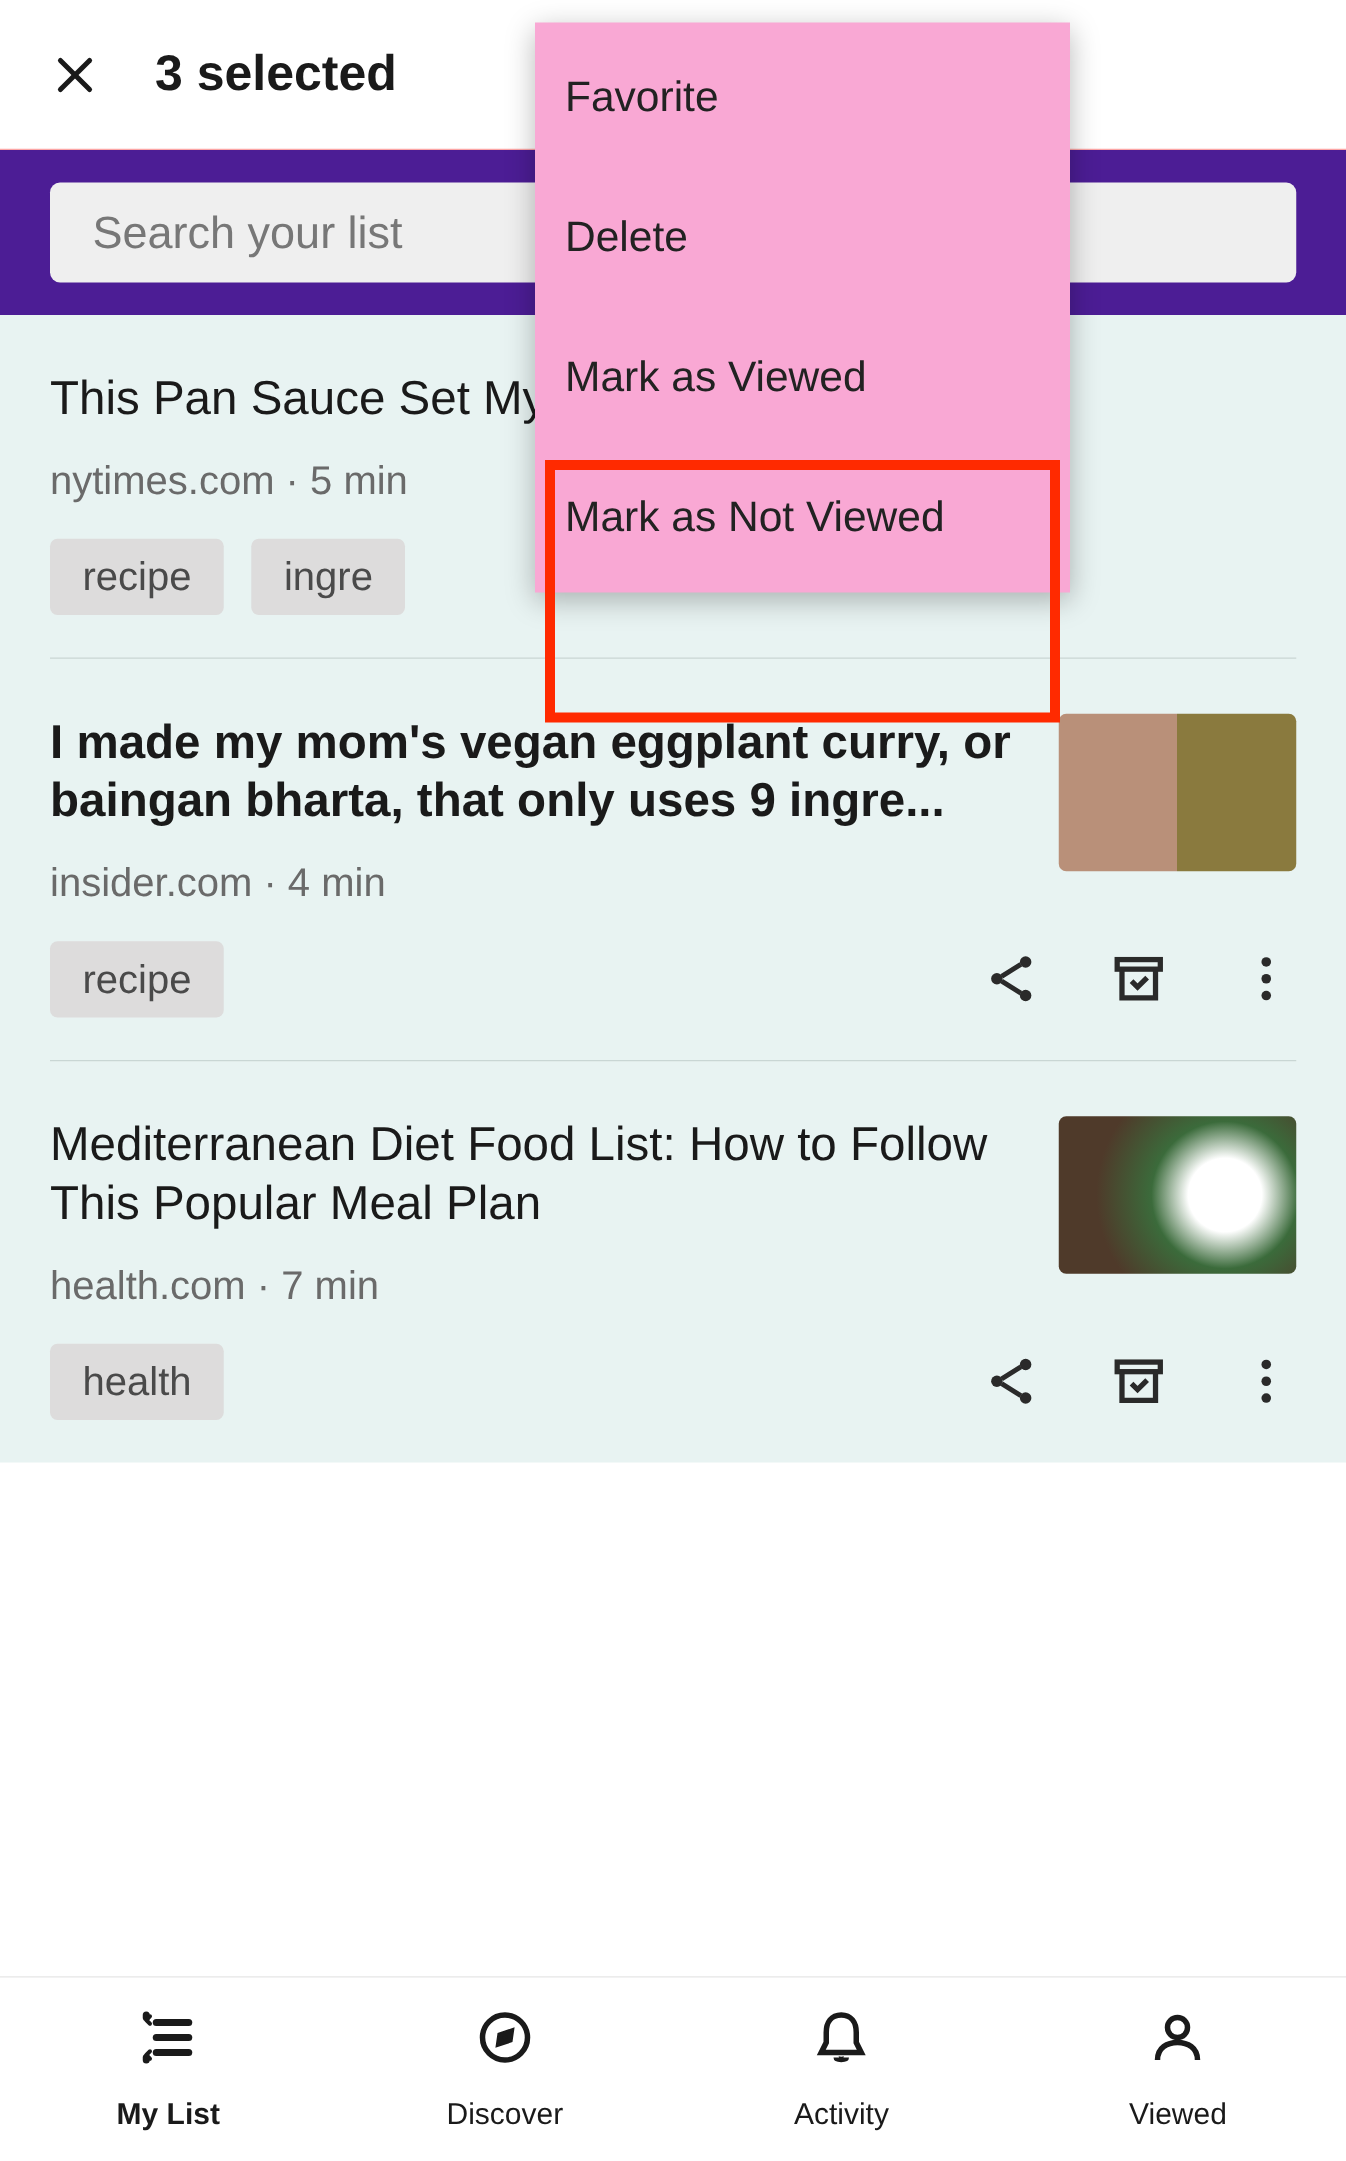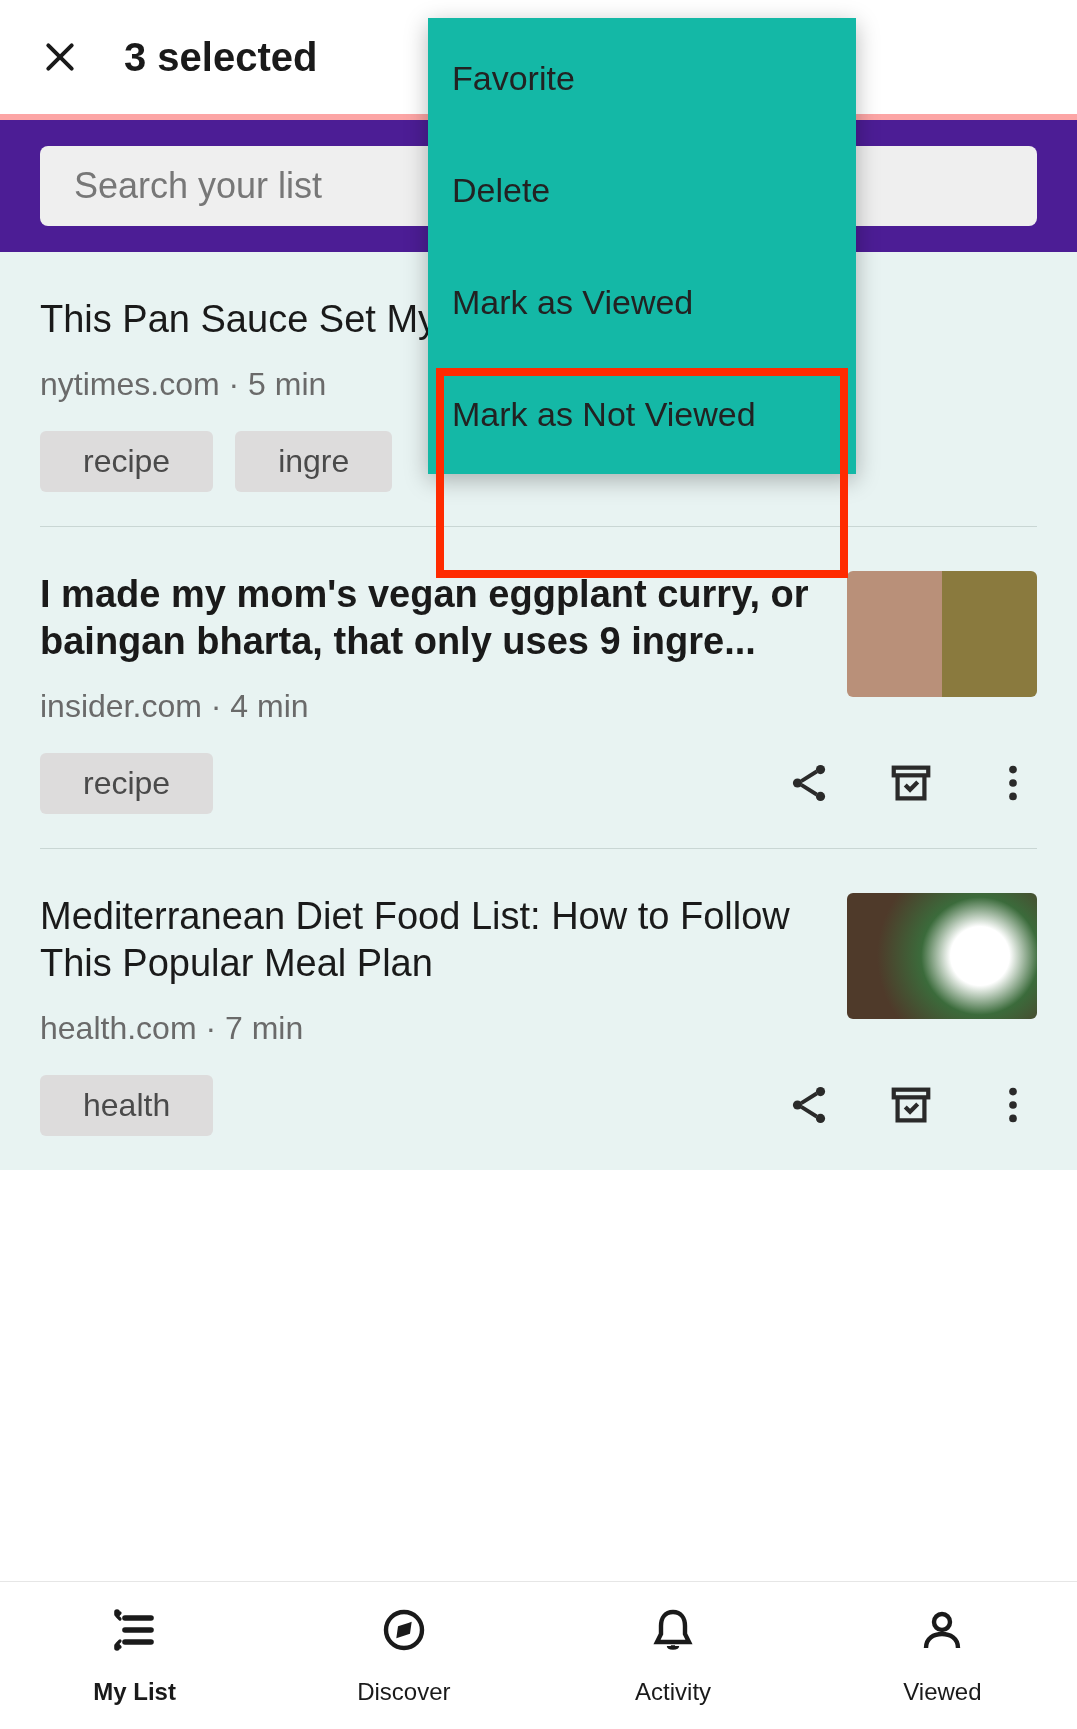--- a/index.html
+++ b/index.html
@@ -10,21 +10,21 @@
     background: #fff;
     position: relative;
     overflow: hidden;
   }
   .header {
     height: 120px;
     display: flex;
     align-items: center;
     padding: 0 36px;
     gap: 40px;
-    border-bottom: 6px solid #fca5a5;
+    border-bottom: 1px solid #fca5a5;
   }
   .close-x {
     width: 48px; height: 48px;
     display:flex; align-items:center; justify-content:center;
   }
   .close-x svg { width: 40px; height: 40px; }
   .header-title {
     font-size: 40px;
     font-weight: 600;
     color: #1a1a1a;
@@ -80,42 +80,42 @@
   .thumb.t2 { background: linear-gradient(90deg,#b99079 50%, #8a7a3e 50%); }
   .thumb.t3 { background: radial-gradient(circle at 70% 50%, #fff 20%, #3b6b3b 40%, #4f3a2a 70%); }
   .tag-row {
     display: flex;
     gap: 22px;
     align-items: center;
   }
   .tag {
     background: #dddcdc;
     border-radius: 6px;
-    padding: 12px 43px;
+    padding: 12px 26px;
     font-size: 32px;
     color: #4a4a4a;
   }
   .card-actions {
     margin-left: auto;
     display: flex;
     gap: 54px;
     align-items: center;
   }
   .icon-btn {
     width: 48px; height: 48px;
     display:flex; align-items:center; justify-content:center;
     color: #2a2a2a;
   }
   .icon-btn svg { width: 46px; height: 46px; }
   .dropdown {
     position: absolute;
     top: 18px;
     left: 428px;
     width: 428px;
-    background: #14b8a6;
+    background: #f9a8d4;
     box-shadow: 0 6px 22px rgba(0,0,0,0.28);
     z-index: 50;
     padding: 4px 0;
   }
   .menu-item {
     height: 112px;
     display: flex;
     align-items: center;
     padding: 0 24px;
     font-size: 34px;

